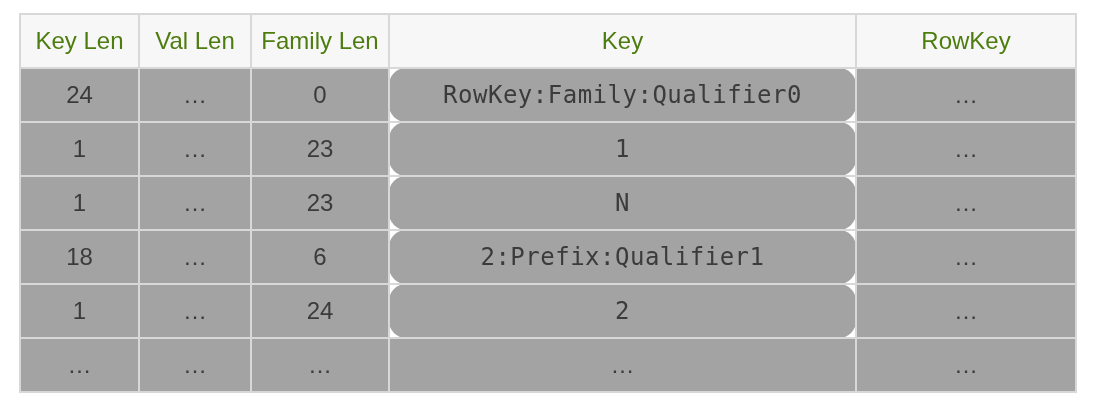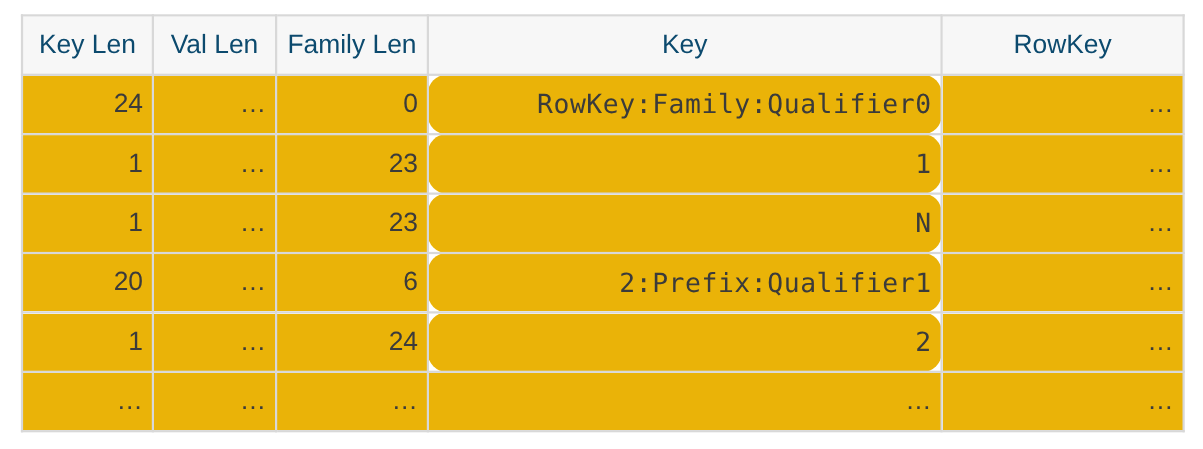--- a/index.html
+++ b/index.html
@@ -39,25 +39,24 @@
     height: 52px;
     padding: 0 8px;
     font-size: 24px;
     font-weight: 400;
     line-height: 1;
     overflow: hidden;
     white-space: nowrap;
   }
   table.kv-table th {
     background: #f7f7f7;
-    color: #0c4a6e;
+    color: #4d7c0f;
   }
   table.kv-table td {
-    background: #eab308;
-    text-align: right;
+    background: #a3a3a3;
   }
   td.mono {
     font-family: "DejaVu Sans Mono", monospace;
     font-size: 25px;
     letter-spacing: 0.5px;
     border-radius: 17px;
   }
 </style>
 </head>
 <body>
@@ -96,21 +95,21 @@
         <td>…</td>
       </tr>
       <tr>
         <td>1</td>
         <td>…</td>
         <td>23</td>
         <td class="mono">N</td>
         <td>…</td>
       </tr>
       <tr>
-        <td>20</td>
+        <td>18</td>
         <td>…</td>
         <td>6</td>
         <td class="mono">2:Prefix:Qualifier1</td>
         <td>…</td>
       </tr>
       <tr>
         <td>1</td>
         <td>…</td>
         <td>24</td>
         <td class="mono">2</td>

